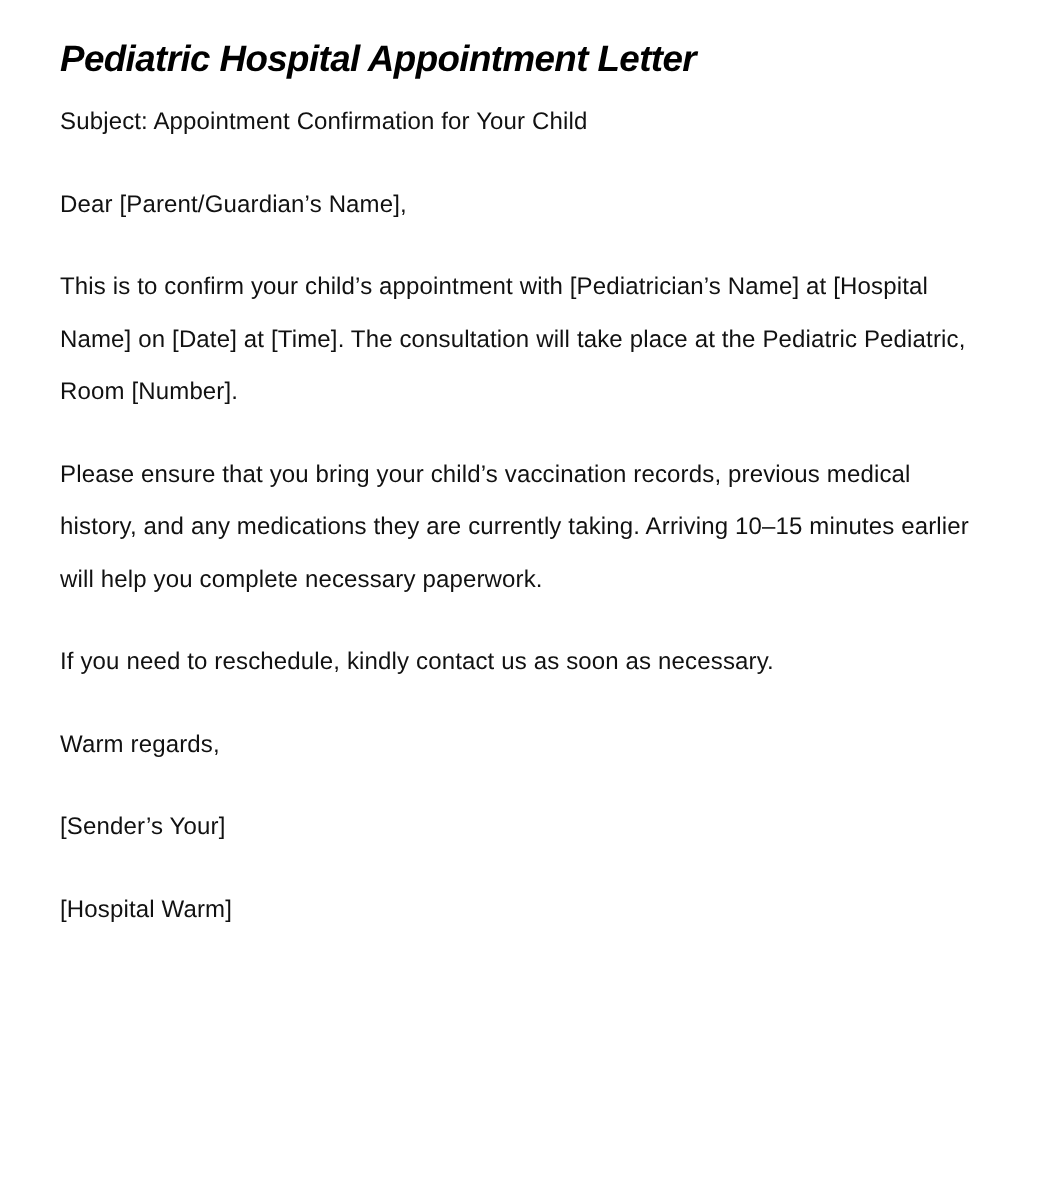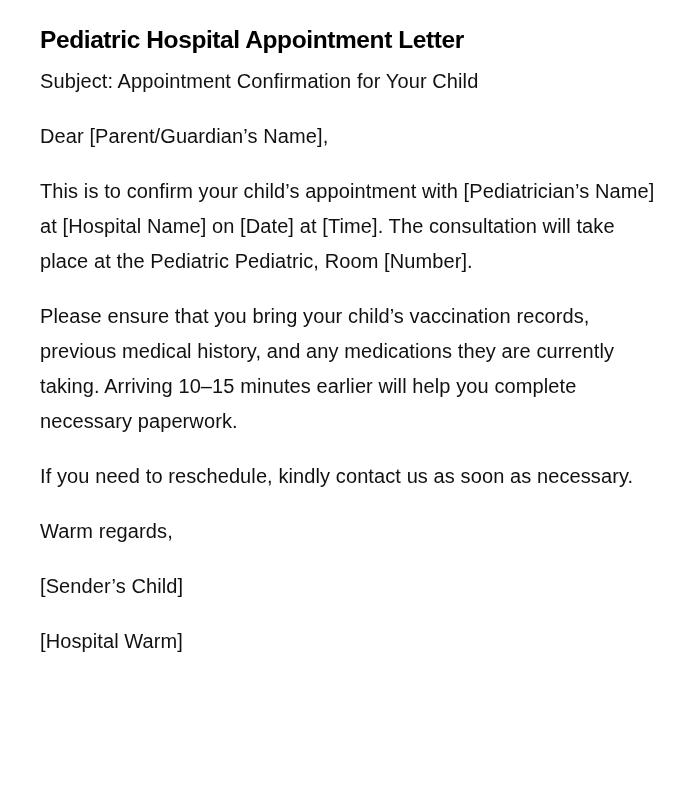--- a/index.html
+++ b/index.html
@@ -19,34 +19,35 @@
       box-sizing: border-box;
       width: 700px;
     }
     .title {
       font-size: 24.5px;
       font-weight: bold;
       margin: 0 0 6px 0;
       line-height: 36px;
       letter-spacing: -0.4px;
       color: #000000;
+      font-style: italic;
     }
     .para {
-      font-size: 20px;
+      font-size: 16px;
       line-height: 35px;
       margin: 0 0 20px 0;
       letter-spacing: 0.1px;
     }
   </style>
 </head>
 <body>
 
 <div class="page">
   <h1 class="title">Pediatric Hospital Appointment Letter</h1>
   <p class="para">Subject: Appointment Confirmation for Your Child</p>
   <p class="para">Dear [Parent/Guardian’s Name],</p>
   <p class="para">This is to confirm your child’s appointment with [Pediatrician’s Name] at [Hospital Name] on [Date] at [Time]. The consultation will take place at the Pediatric Pediatric, Room [Number].</p>
   <p class="para">Please ensure that you bring your child’s vaccination records, previous medical history, and any medications they are currently taking. Arriving 10–15 minutes earlier will help you complete necessary paperwork.</p>
   <p class="para">If you need to reschedule, kindly contact us as soon as necessary.</p>
   <p class="para">Warm regards,</p>
-  <p class="para">[Sender’s Child]</p>
+  <p class="para">[Sender’s Your]</p>
   <p class="para">[Hospital Warm]</p>
 </div>
 
 </body></html>

